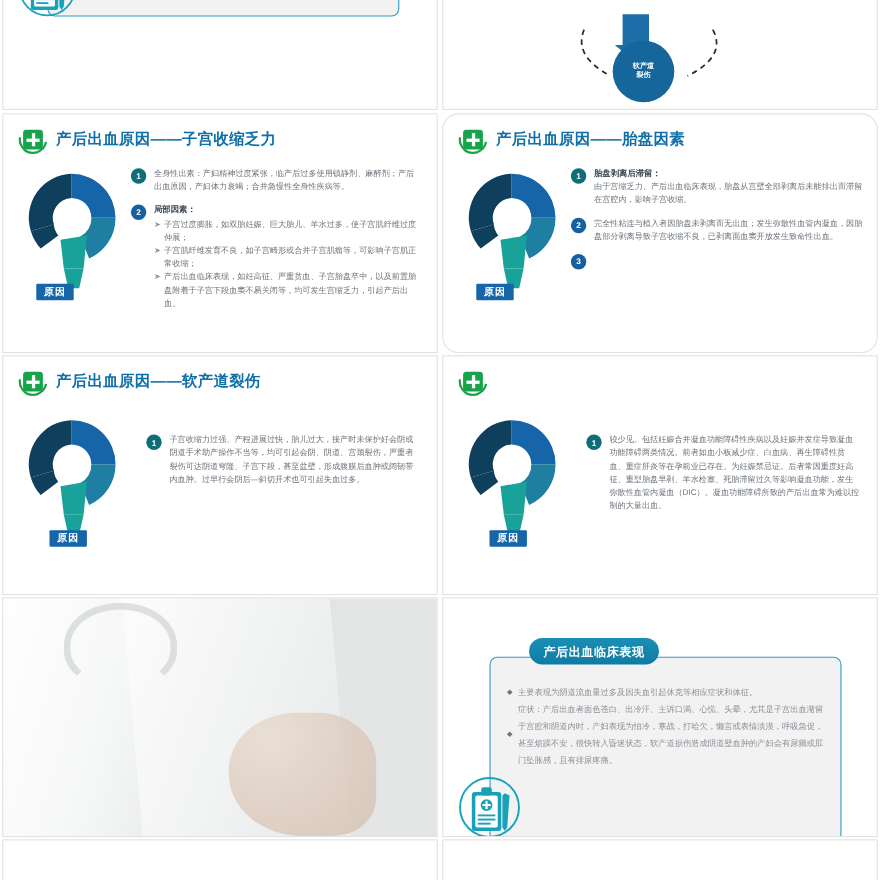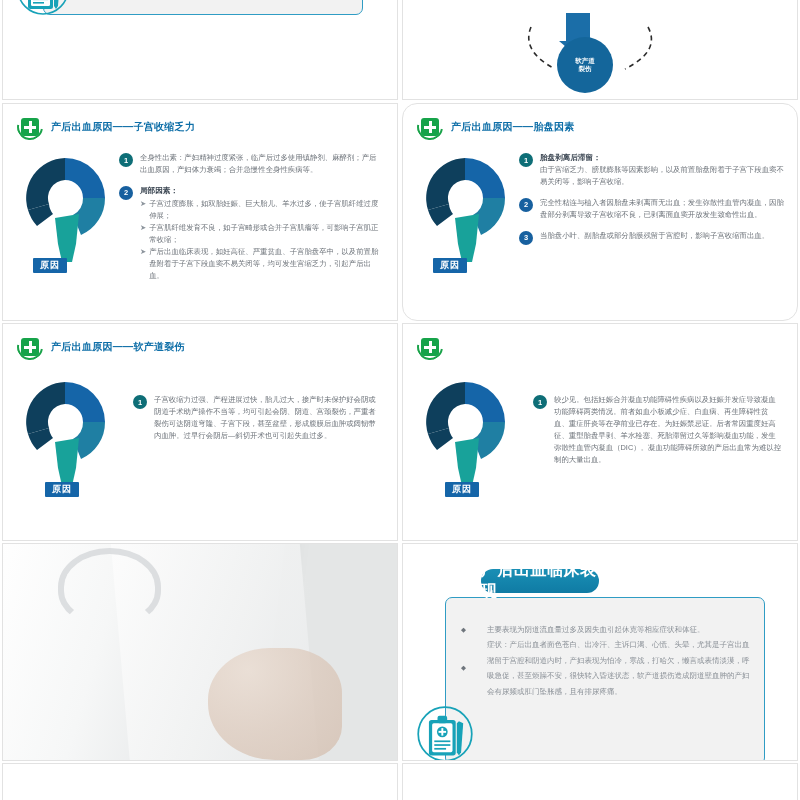--- a/index.html
+++ b/index.html
@@ -37,21 +37,21 @@
   .cross-badge .sq {
     position:absolute; left:4px; top:4px; width:18px; height:18px;
     background:#16a34a; border-radius:3px;
   }
   .cross-badge .sq:before, .cross-badge .sq:after {
     content:""; position:absolute; background:#fff;
   }
   .cross-badge .sq:before { left:7.5px; top:3px; width:3px; height:12px; }
   .cross-badge .sq:after  { top:7.5px; left:3px; height:3px; width:12px; }
   .sl-title {
-    font-size:10px; font-weight:bold; color:#0f6fa8; letter-spacing:.3px;
+    font-size:14px; font-weight:bold; color:#0f6fa8; letter-spacing:.3px;
     white-space:nowrap;
   }
 
   
   .qmark { position:absolute; width:96px; height:118px; }
   .qmark svg { width:100%; height:100%; display:block; }
   .qtag {
     position:absolute; background:#1565a8; color:#fff; font-size:9px;
     font-weight:bold; padding:2px 7px; letter-spacing:1px; line-height:1.25;
     border-radius:1px;
@@ -120,28 +120,28 @@
     border:6px solid rgba(215,218,220,.85); border-radius:50% 50% 45% 45%;
     border-bottom-color:transparent;
   }
 
   
   .clin-box {
     position:absolute; left:42px; top:53px; width:320px; height:168px;
     border:1.3px solid #2f9cc4; background:#f2f2f2; border-radius:7px;
   }
   .clin-pill {
-    position:absolute; left:78px; top:25px; width:118px; height:24px;
+    position:absolute; left:78px; top:36px; width:118px; height:24px;
     background:linear-gradient(180deg,#1a8fb5 0%,#0f7ba4 100%);
-    border-radius:13px; color:#fff; font-size:16px; font-weight:bold;
+    border-radius:13px; color:#fff; font-size:11px; font-weight:bold;
     display:flex; align-items:center; justify-content:center; letter-spacing:.5px;
     z-index:3;
   }
   .clin-list { position:absolute; left:58px; top:78px; width:290px; }
-  .clin-item { display:flex; gap:21px; font-size:7.5px; color:#8a9097; line-height:2.05;align-items:center; }
+  .clin-item { display:flex; gap:5px; font-size:7.5px; color:#8a9097; line-height:2.05;align-items:center; }
   .clin-item .dm { color:#6f767d; flex:0 0 auto; font-size:6.5px; }
 </style>
 </head>
 <body>
 
 <div class="page">
 
   <div class="slide col-l" style="top:-62px; height:162px;">
     <div class="slide-inner">
       <div class="partial-box" style="left:40px; top:-46px; width:320px; height:122px;">
@@ -255,33 +255,32 @@
           <path d="M41 92 L59 92 L55 110 L45 110 Z" fill="#18a29a"></path>
         </svg>
       </div>
       <span class="qtag" style="left:30px; top:154px;">原因</span>
 
       <div class="num-list" style="left:116px; top:48px; width:270px;">
         <div class="num-item">
           <span class="num-badge teal">1</span>
           <div class="num-body">
             <div class="h">胎盘剥离后滞留：</div>
-            <div class="p">由于宫缩乏力、膀胱膨胀等因素影响，以及前置胎盘附着于子宫下段血窦不易关闭等，影响子宫收缩。</div>
+            <div class="p">由于宫缩乏力、产后出血临床表现，胎盘从宫壁全部剥离后未能排出而滞留在宫腔内，影响子宫收缩。</div>
           </div>
         </div>
         <div class="num-item">
           <span class="num-badge blue">2</span>
           <div class="num-body">
             <div class="p">完全性粘连与植入者因胎盘未剥离而无出血；发生弥散性血管内凝血，因胎盘部分剥离导致子宫收缩不良，已剥离面血窦开放发生致命性出血。</div>
           </div>
         </div>
         <div class="num-item">
           <span class="num-badge blue">3</span>
           <div class="num-body">
-            <div class="p">当胎盘小叶、副胎盘或部分胎膜残留于宫腔时，影响子宫收缩而出血。</div>
           </div>
         </div>
       </div>
     </div>
   </div>
 
   <div class="slide col-l" style="top:323px; height:218px;">
     <div class="slide-inner">
       <div class="sl-header">
         <span class="cross-badge">

